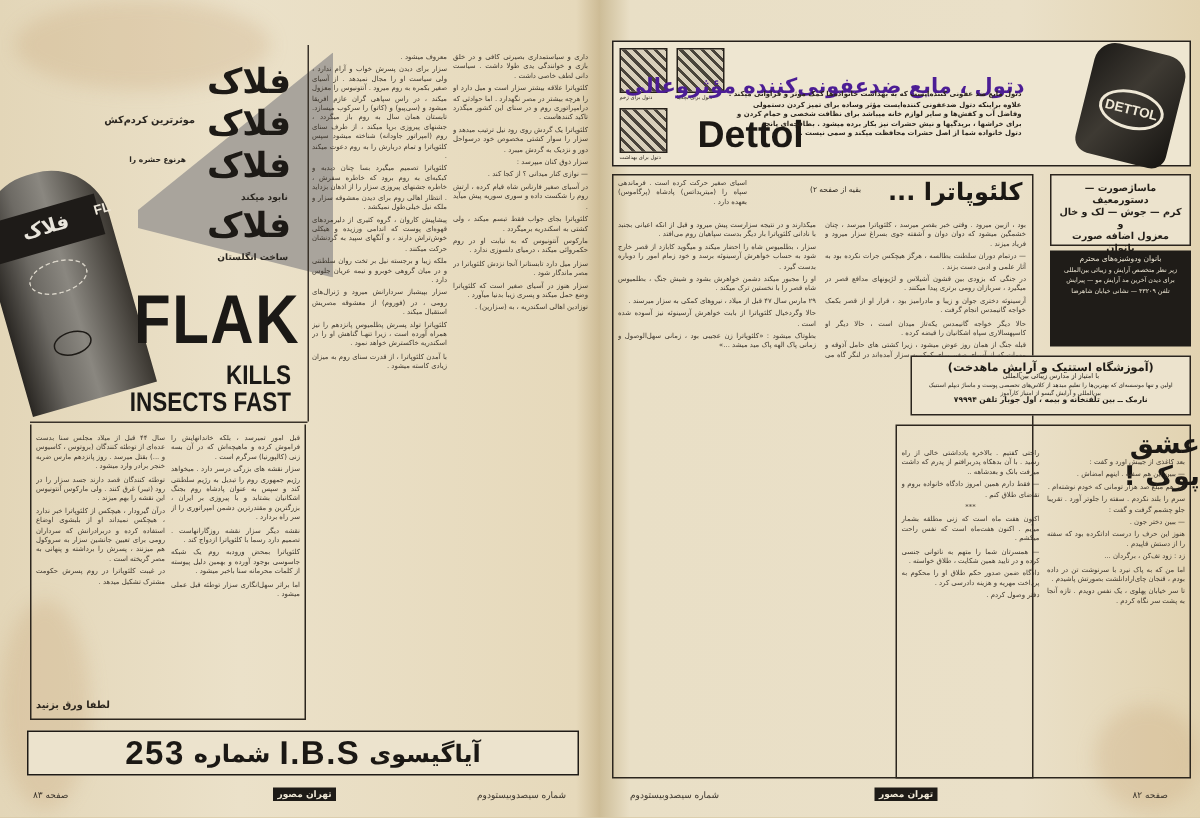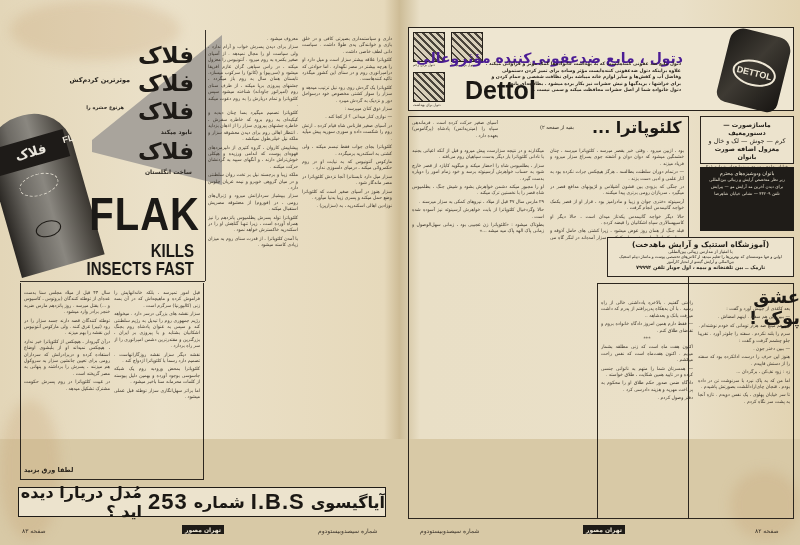--- a/index.html
+++ b/index.html
@@ -1,20 +1,20 @@
 <!DOCTYPE html>
 <html><head>
 <meta charset="utf-8">
 <style>
   * { box-sizing: border-box; margin: 0; padding: 0; }
   html, body { width: 800px; height: 545px; overflow: hidden; background: #d8c9a6; }
   body { font-family: "DejaVu Sans", sans-serif; color: #2a241c; position: relative; }
 
   .spread { position: absolute; left: 0; top: 0; width: 800px; height: 545px; }
-  .page { position: absolute; top: 0; height: 439px; background: #e9dfc7; }
+  .page { position: absolute; top: 0; height: 545px; background: #e9dfc7; }
   .page.left { left: 0; width: 400px; background: linear-gradient(90deg, #e3d6b8 0%, #ebe1c9 40%, #e6d9bb 96%, #cdbb95 100%); }
   .page.right { left: 400px; width: 400px; background: linear-gradient(90deg, #cdbd98 0%, #e9dfc6 5%, #eae0c8 70%, #e2d3b1 100%); }
   .stain { position: absolute; border-radius: 50%; background: rgba(190,150,100,0.22); filter: blur(6px); }
 
   
   .col { position: absolute; overflow: hidden; direction: rtl; text-align: justify;
          font-size: 4.6px; line-height: 6.4px; color: #3b342a; }
   .col p { margin-bottom: 2px; }
   .rule { position: absolute; background: #3a332a; }
   .box { position: absolute; border: 1.3px solid #2c261e; }
@@ -143,21 +143,20 @@
       <p>نقشه دیگر سزار نقشه روزگارانهاست . تصمیم دارد رسما با کلئوپاترا ازدواج کند .</p>
       <p>کلئوپاترا بمحض ورودبه روم یک شبکه جاسوسی بوجود آورده و بهمین دلیل پیوسته از کلمات محرمانه سنا باخبر میشود .</p>
       <p>اما براثر سهل‌انگاری سزار توطئه قبل عملی میشود .</p>
     </div>
 
     <div class="ibs">
       <span>آیاگیسوی</span>
       <span class="big">I.B.S</span>
       <span>شماره</span>
       <span class="big">253</span>
-      <span>مُدل دریارا دیده اید ؟</span>
     </div>
 
     <div class="footer-txt" style="left:22px;top:527px;">صفحه ۸۳</div>
     <div class="logo-mark" style="left:182px;top:525px;">تهران مصور</div>
     <div class="footer-txt" style="left:318px;top:527px;">شماره سیصدوبیستودوم</div>
   </div>
 
   <div class="page right">
     <div class="stain" style="left:330px;top:470px;width:70px;height:70px;"></div>
   </div>
@@ -201,21 +200,21 @@
     <p>بود ، ازبین میرود . وقتی خبر بقصر میرسد ، کلئوپاترا میرسد ، چنان خشمگین میشود که دوان دوان و آشفته جوی بسراغ سزار میرود و فریاد میزند .</p>
     <p>— درتمام دوران سلطنت بطالسه ، هرگز هیچکس جرات نکرده بود به آثار علمی و ادبی دست بزند .</p>
     <p>در جنگی که بزودی بین قشون آشیلاس و لژیونهای مدافع قصر در میگیرد ، سربازان رومی برتری پیدا میکنند .</p>
     <p>آرسینوئه دختری جوان و زیبا و مادرامیز بود ، قرار او از قصر بکمک خواجه گانیمدس انجام گرفت .</p>
     <p>حالا دیگر خواجه گانیمدس یکه‌تاز میدان است ، حالا دیگر او کاسپهسالاری سپاه اشکانیان را قبضه کرده .</p>
     <p>قبله جنگ از همان روز عوض میشود ، زیرا کشتی های حامل آذوقه و مهمات که از آسیای صغیر برای کمک به سزار آمده‌اند در لنگر گاه می ایستند .</p>
   </div>
 
   <div class="ad-box" style="left:700px;top:116px;width:94px;height:48px;padding:4px;">
     <span class="ad-line" style="font-size:6.4px;font-weight:bold;">ماساژصورت — دستورمعیف</span>
-    <span class="ad-line" style="font-size:6.4px;font-weight:normal;">کرم — جوش — لک و خال و</span>
+    <span class="ad-line" style="font-size:6.4px;font-weight:bold;">کرم — جوش — لک و خال و</span>
     <span class="ad-line" style="font-size:6.4px;font-weight:bold;">معزول اضافه صورت بانوان</span>
     <span class="ad-line" style="font-size:4.4px;margin-top:3px;">خیابان پهلوی روبروی سینما جهان شماره ۲۰۱ تلفن ۳۶۱۶</span>
   </div>
 
   <div class="ad-dark" style="left:700px;top:167px;width:94px;height:64px;padding:3px;">
     <span class="ad-line" style="font-size:5px;">بانوان ودوشیزه‌های محترم</span>
     <span class="ad-line" style="font-size:4.2px;line-height:7px;">زیر نظر متخصص آرایش و زیبائی بین‌المللی</span>
     <span class="ad-line" style="font-size:4.2px;line-height:7px;">برای دیدن آخرین مد آرایش مو — پیرایش</span>
     <span class="ad-line" style="font-size:4.2px;line-height:7px;">تلفن ۴۳۲۰۹ — نشانی خیابان شاهرضا</span>
   </div>

